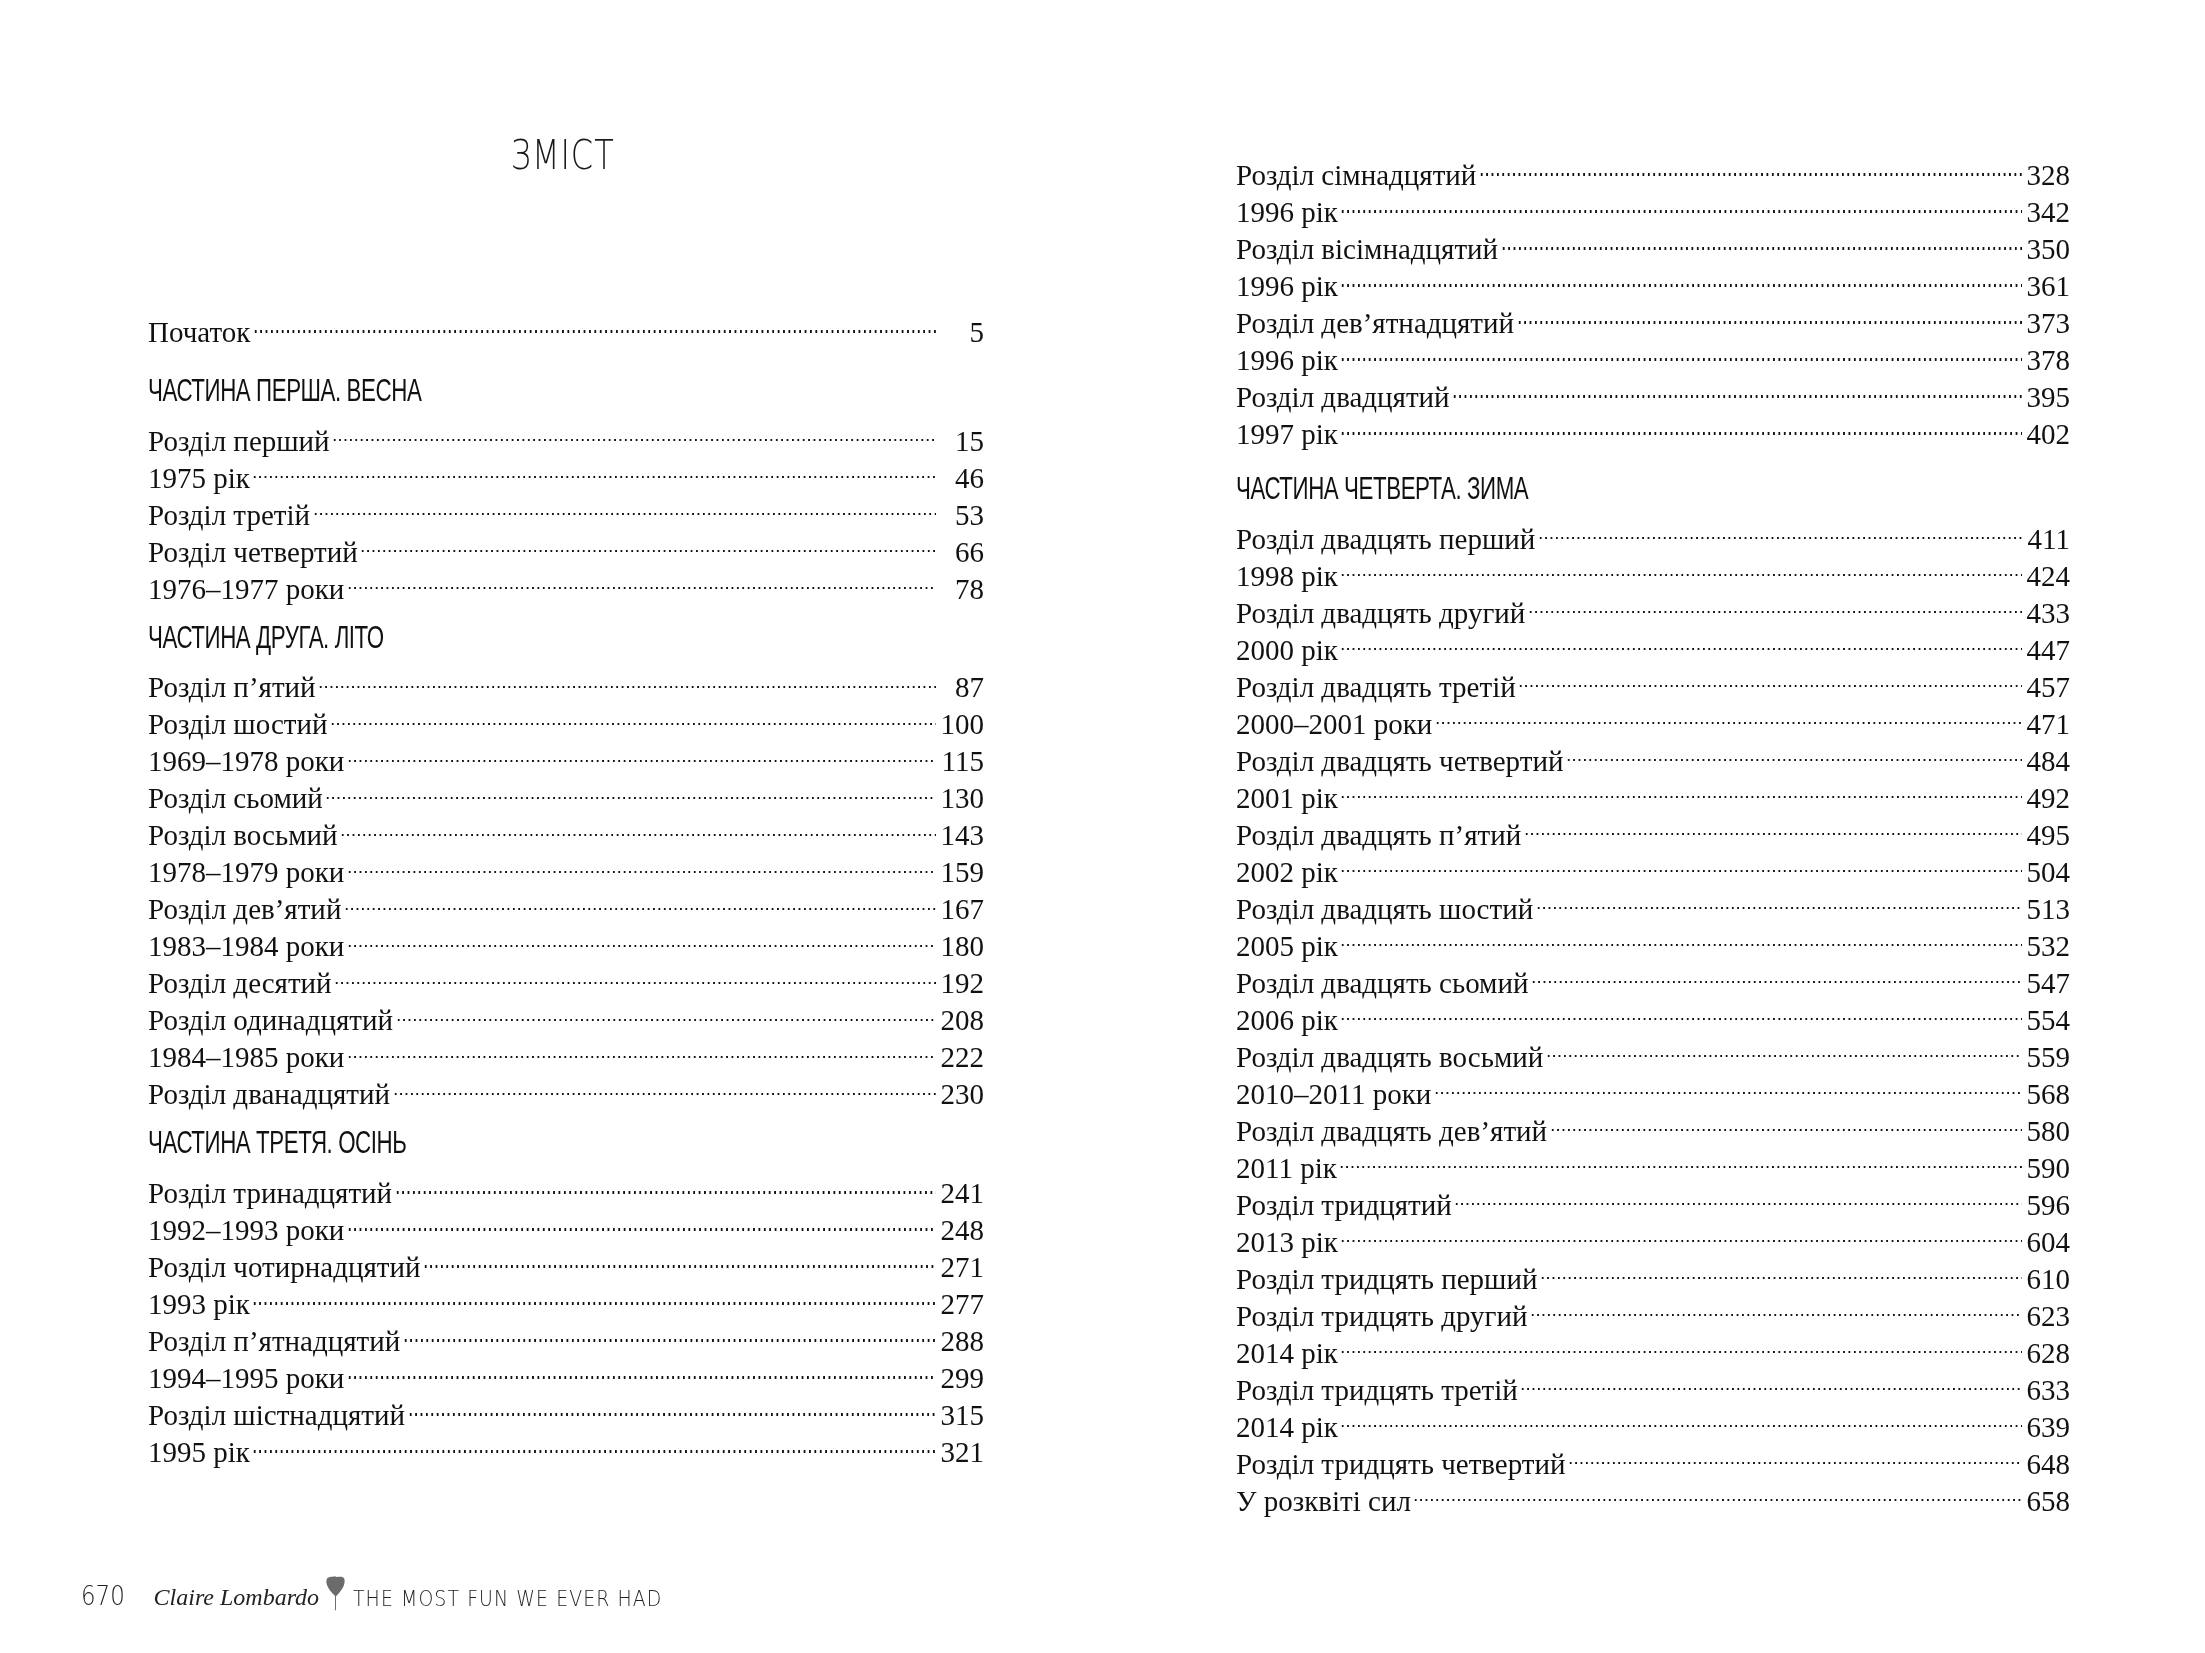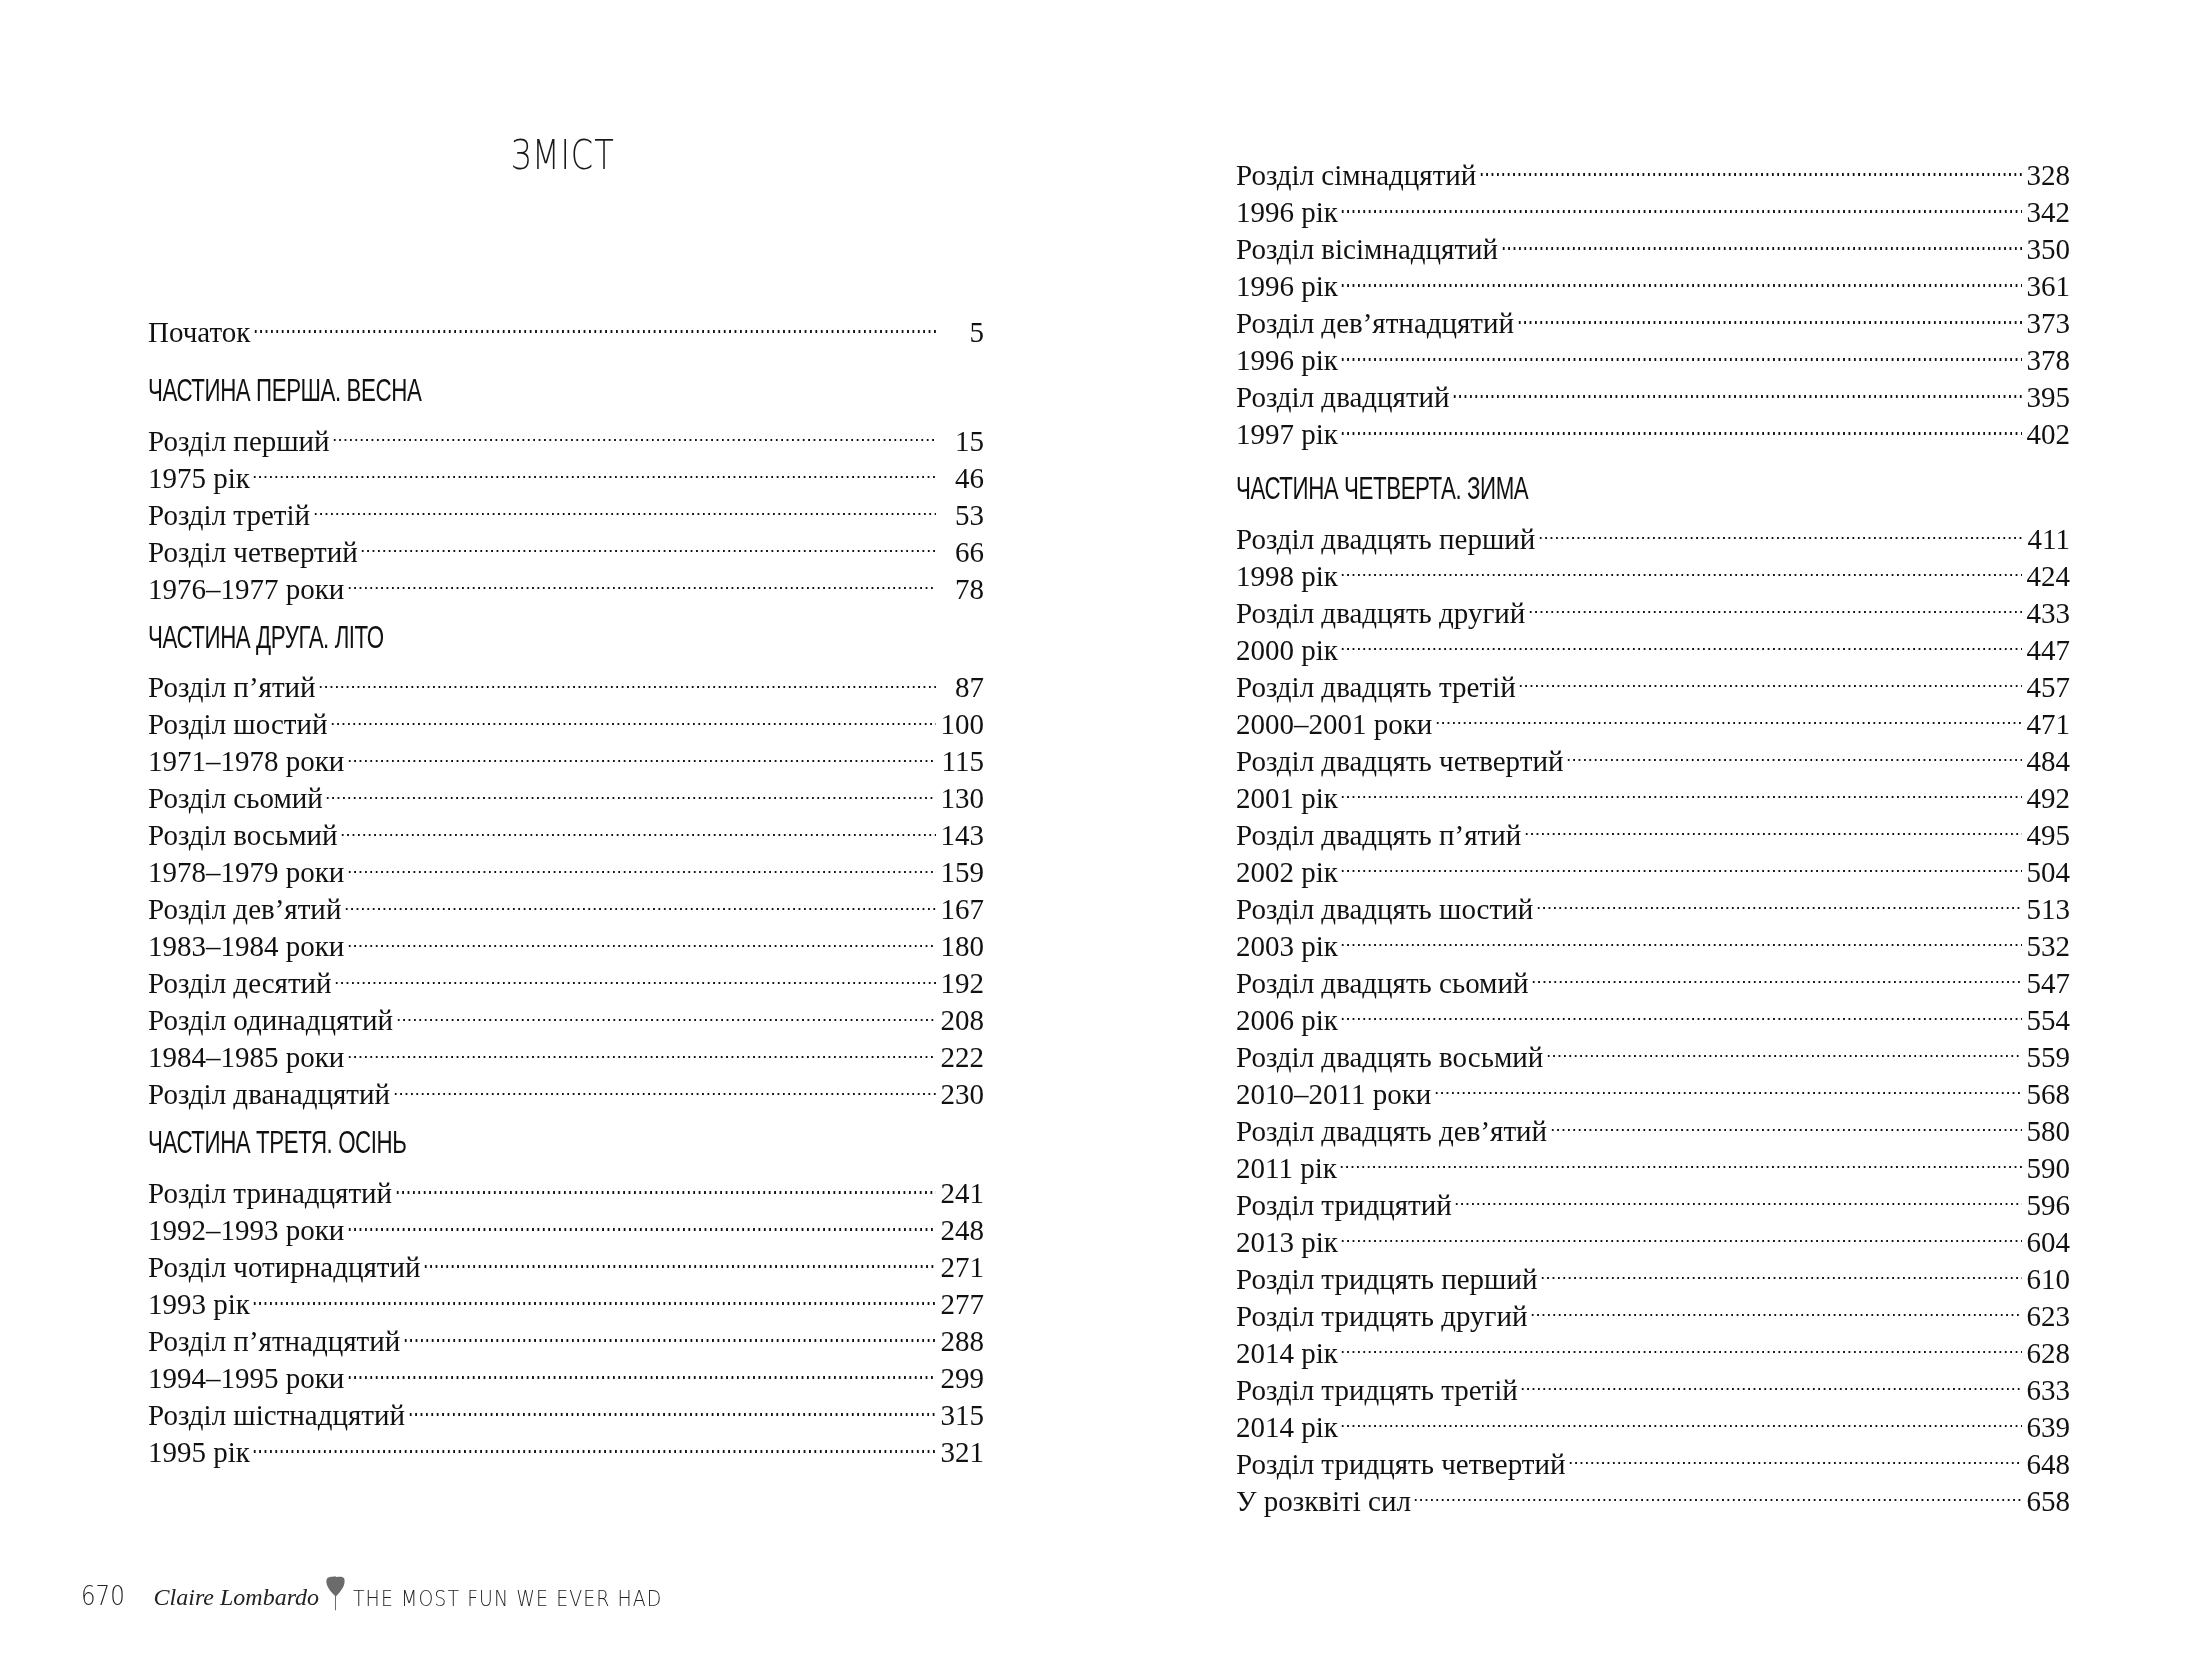--- a/index.html
+++ b/index.html
@@ -181,21 +181,21 @@
         <span class="label">Розділ п’ятий</span>
         <span class="leader"></span>
         <span class="page-num">87</span>
       </div>
     <div class="toc-row">
         <span class="label">Розділ шостий</span>
         <span class="leader"></span>
         <span class="page-num">100</span>
       </div>
     <div class="toc-row">
-        <span class="label">1971–1978 роки</span>
+        <span class="label">1969–1978 роки</span>
         <span class="leader"></span>
         <span class="page-num">115</span>
       </div>
     <div class="toc-row">
         <span class="label">Розділ сьомий</span>
         <span class="leader"></span>
         <span class="page-num">130</span>
       </div>
     <div class="toc-row">
         <span class="label">Розділ восьмий</span>
@@ -388,21 +388,21 @@
       <span class="label">2002 рік</span>
       <span class="leader"></span>
       <span class="page-num">504</span>
     </div>
   <div class="toc-row">
       <span class="label">Розділ двадцять шостий</span>
       <span class="leader"></span>
       <span class="page-num">513</span>
     </div>
   <div class="toc-row">
-      <span class="label">2003 рік</span>
+      <span class="label">2005 рік</span>
       <span class="leader"></span>
       <span class="page-num">532</span>
     </div>
   <div class="toc-row">
       <span class="label">Розділ двадцять сьомий</span>
       <span class="leader"></span>
       <span class="page-num">547</span>
     </div>
   <div class="toc-row">
       <span class="label">2006 рік</span>

